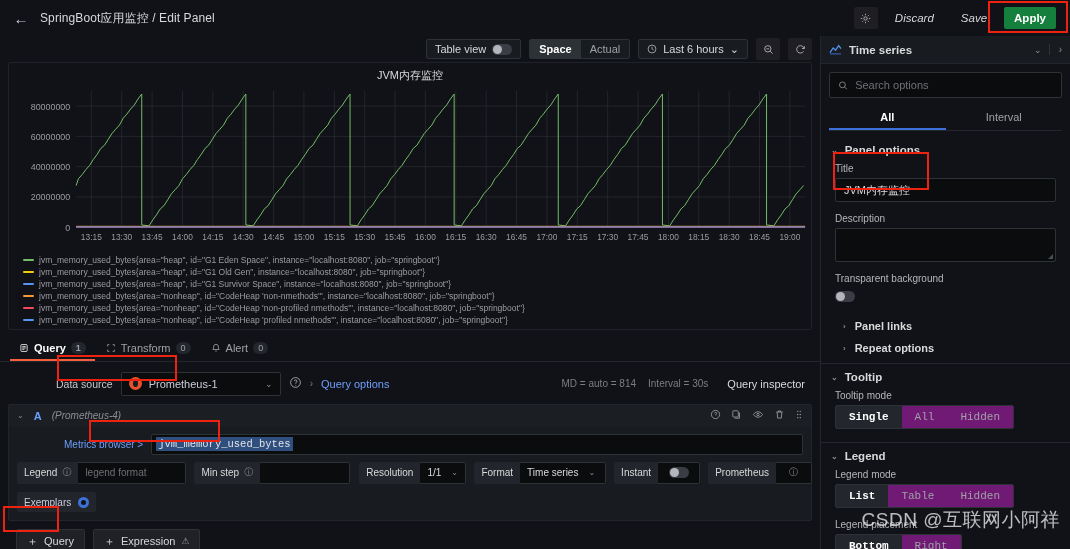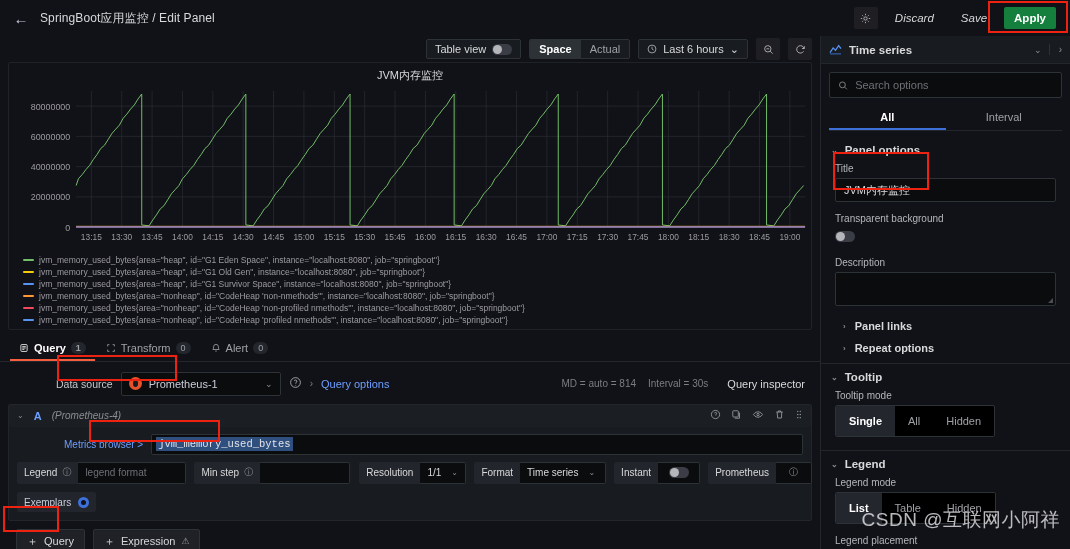--- a/index.html
+++ b/index.html
@@ -105,21 +105,21 @@
   .opts { flex: 1; overflow: hidden; padding: 0 0 10px; }
   .sect-head { display: flex; align-items: center; gap: 7px; padding: 7px 10px 5px; font-size: 11.5px; font-weight: bold; color: #d8d9da; cursor: pointer; }
   .chev { font-size: 8px; color: #8b8d92; }
   .field { padding: 2px 14px 9px; position: relative; }
   .field-label { font-size: 10px; color: #b5b6bb; margin-bottom: 4px; }
   .text-input { height: 24px; background: #0b0c0e; border: 1px solid #2c3235; border-radius: 2px; display: flex; align-items: center; padding: 0 8px; font-size: 11px; color: #d8d9da; }
   .textarea { height: 34px; background: #0b0c0e; border: 1px solid #2c3235; border-radius: 2px; position: relative; }
   .textarea::after { content: ""; position: absolute; right: 2px; bottom: 2px; width: 0; height: 0; border-left: 5px solid transparent; border-bottom: 5px solid #4a4d55; }
   .subrow { display: flex; align-items: center; gap: 9px; padding: 5px 14px 5px 22px; font-size: 11px; font-weight: bold; color: #d8d9da; cursor: pointer; }
   .divider { height: 1px; background: #24262e; margin: 4px 0 0; }
-  .seg2 { display: inline-flex; background: #000000; border: 1px solid #2c3235; border-radius: 2px; height: 32px; overflow: hidden; }
+  .seg2 { display: inline-flex; background: #701a75; border: 1px solid #2c3235; border-radius: 2px; height: 24px; overflow: hidden; font-family: Liberation Mono, monospace; }
   .seg2 div { padding: 0 13px; font-size: 11px; display: flex; align-items: center; color: #9fa1a6; cursor: pointer; }
   .seg2 div.on { background: #24262e; color: #fff; font-weight: bold; }
 
   
   .redbox { position: absolute; border: 2px solid #ee2211; pointer-events: none; z-index: 40; }
 
   
   .watermark { position: absolute; right: 10px; bottom: 16px; font-size: 19px; color: rgba(230,230,235,.80); z-index: 50; pointer-events: none; letter-spacing: .5px; }
 </style>
 </head>
@@ -488,26 +488,26 @@
           <span class="chev">⌄</span>
           <span>Panel options</span>
         </div>
         <div class="field">
           <div class="field-label">Title</div>
           <div class="text-input">
             <span>JVM内存监控</span>
           </div>
         </div>
         <div class="field">
+          <div class="field-label">Description</div>
+          <div class="textarea"></div>
+        </div>
+        <div class="field">
           <div class="field-label">Transparent background</div>
           <span class="toggle"><i></i></span>
-        </div>
-        <div class="field">
-          <div class="field-label">Description</div>
-          <div class="textarea"></div>
         </div>
         <div class="subrow">
           <span class="chev">›</span>
           <span>Panel links</span>
         </div>
         <div class="subrow">
           <span class="chev">›</span>
           <span>Repeat options</span>
         </div>
         <div class="divider"></div>

